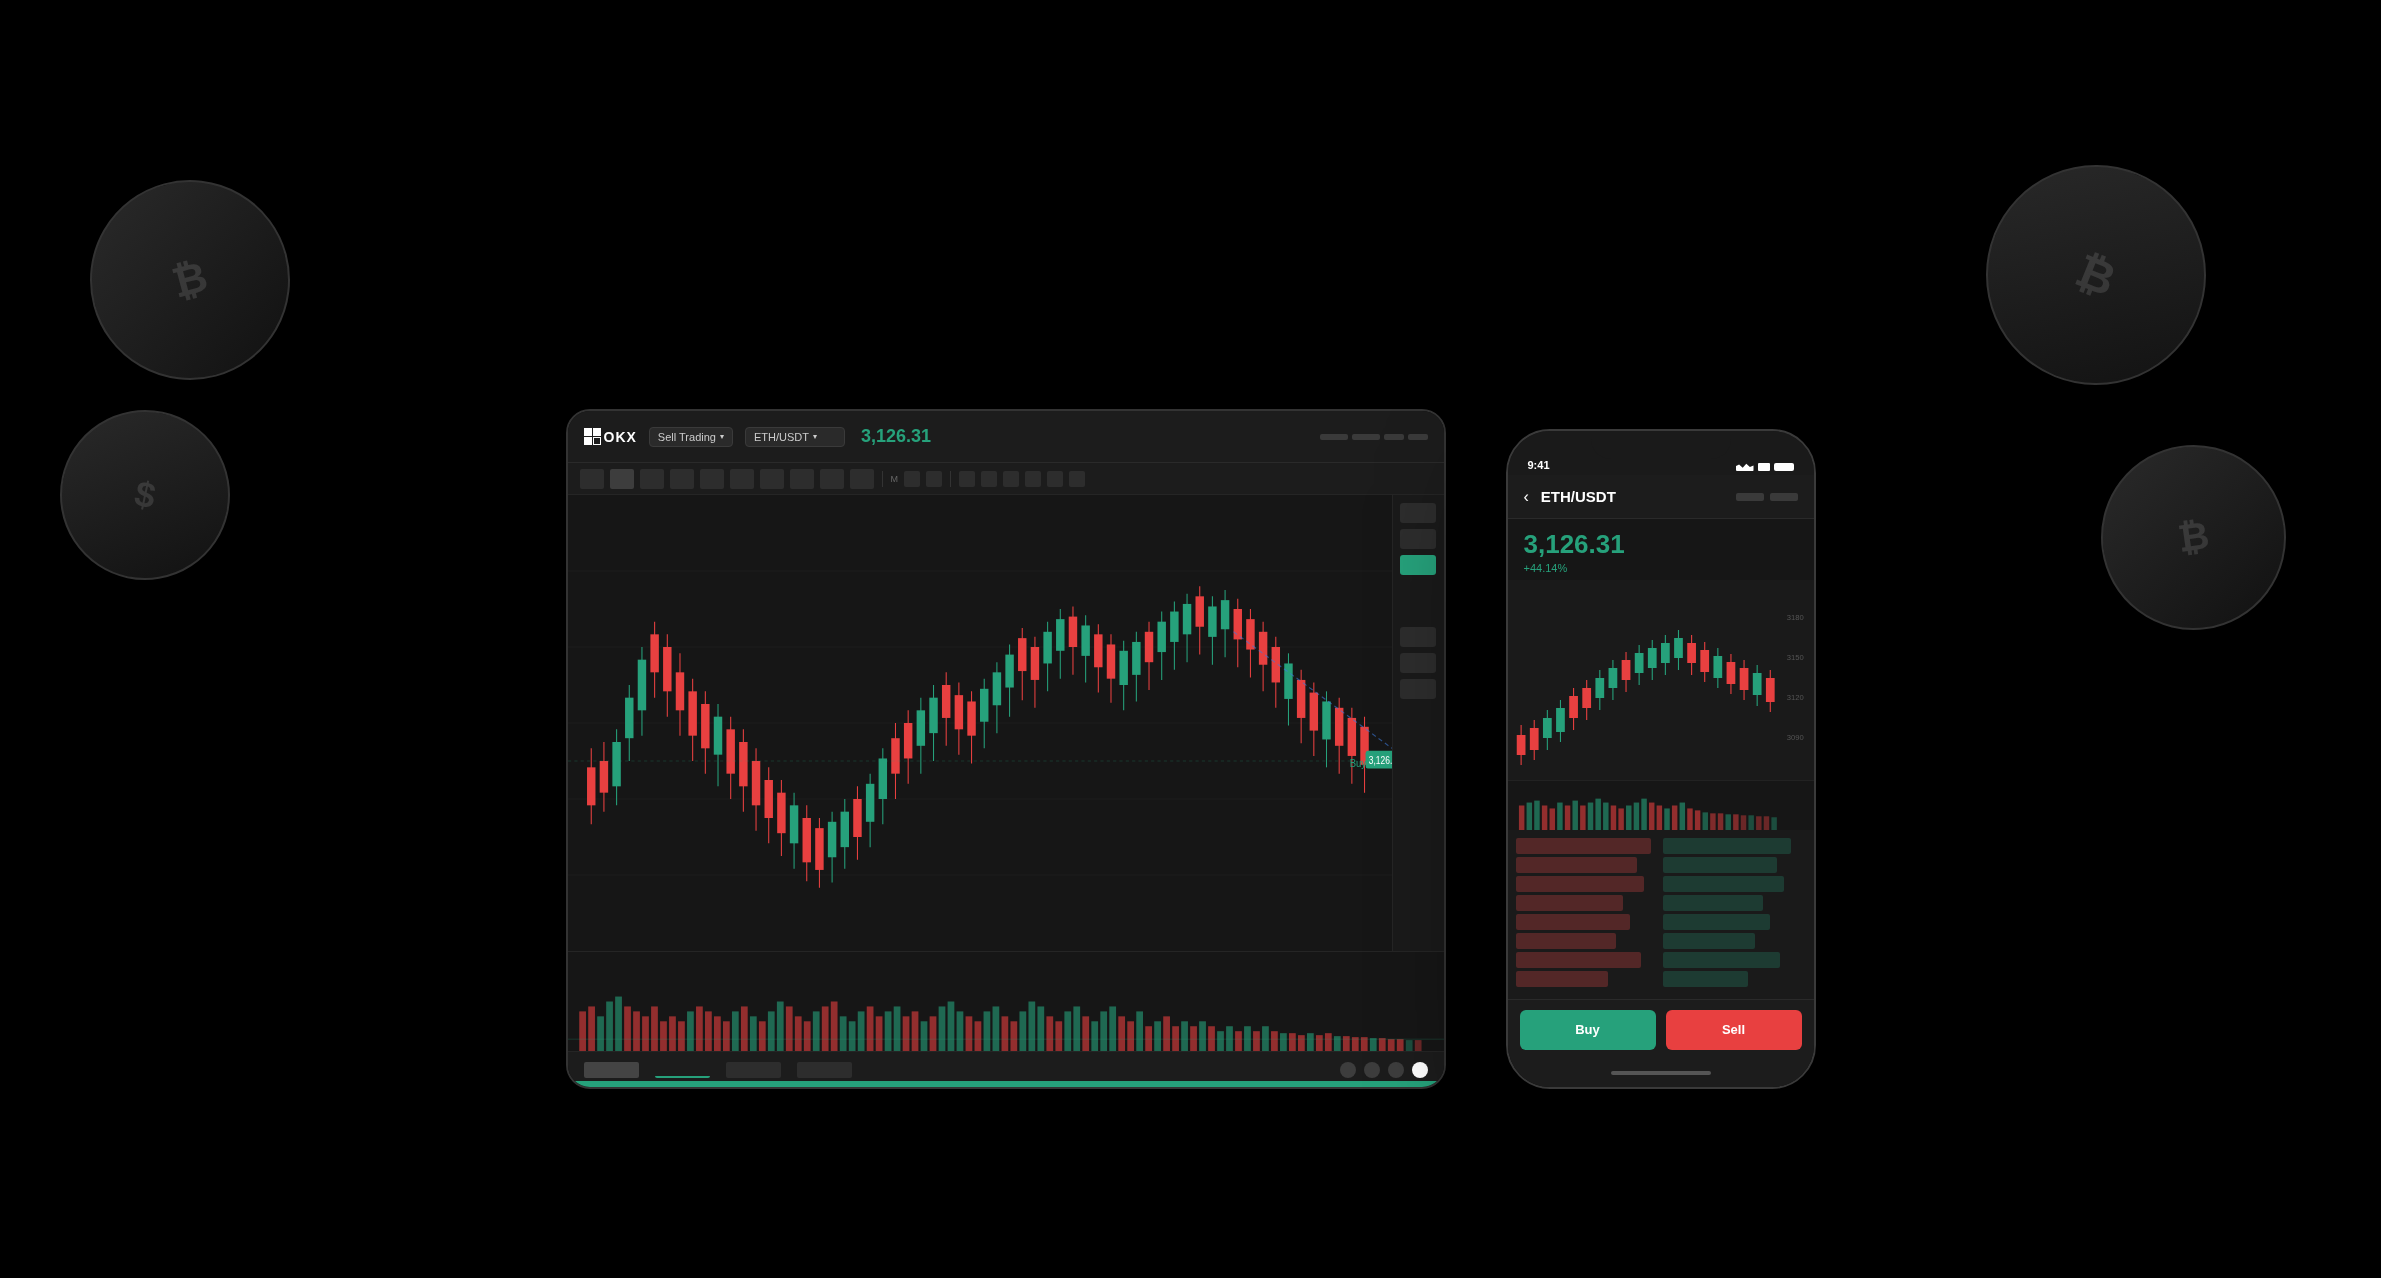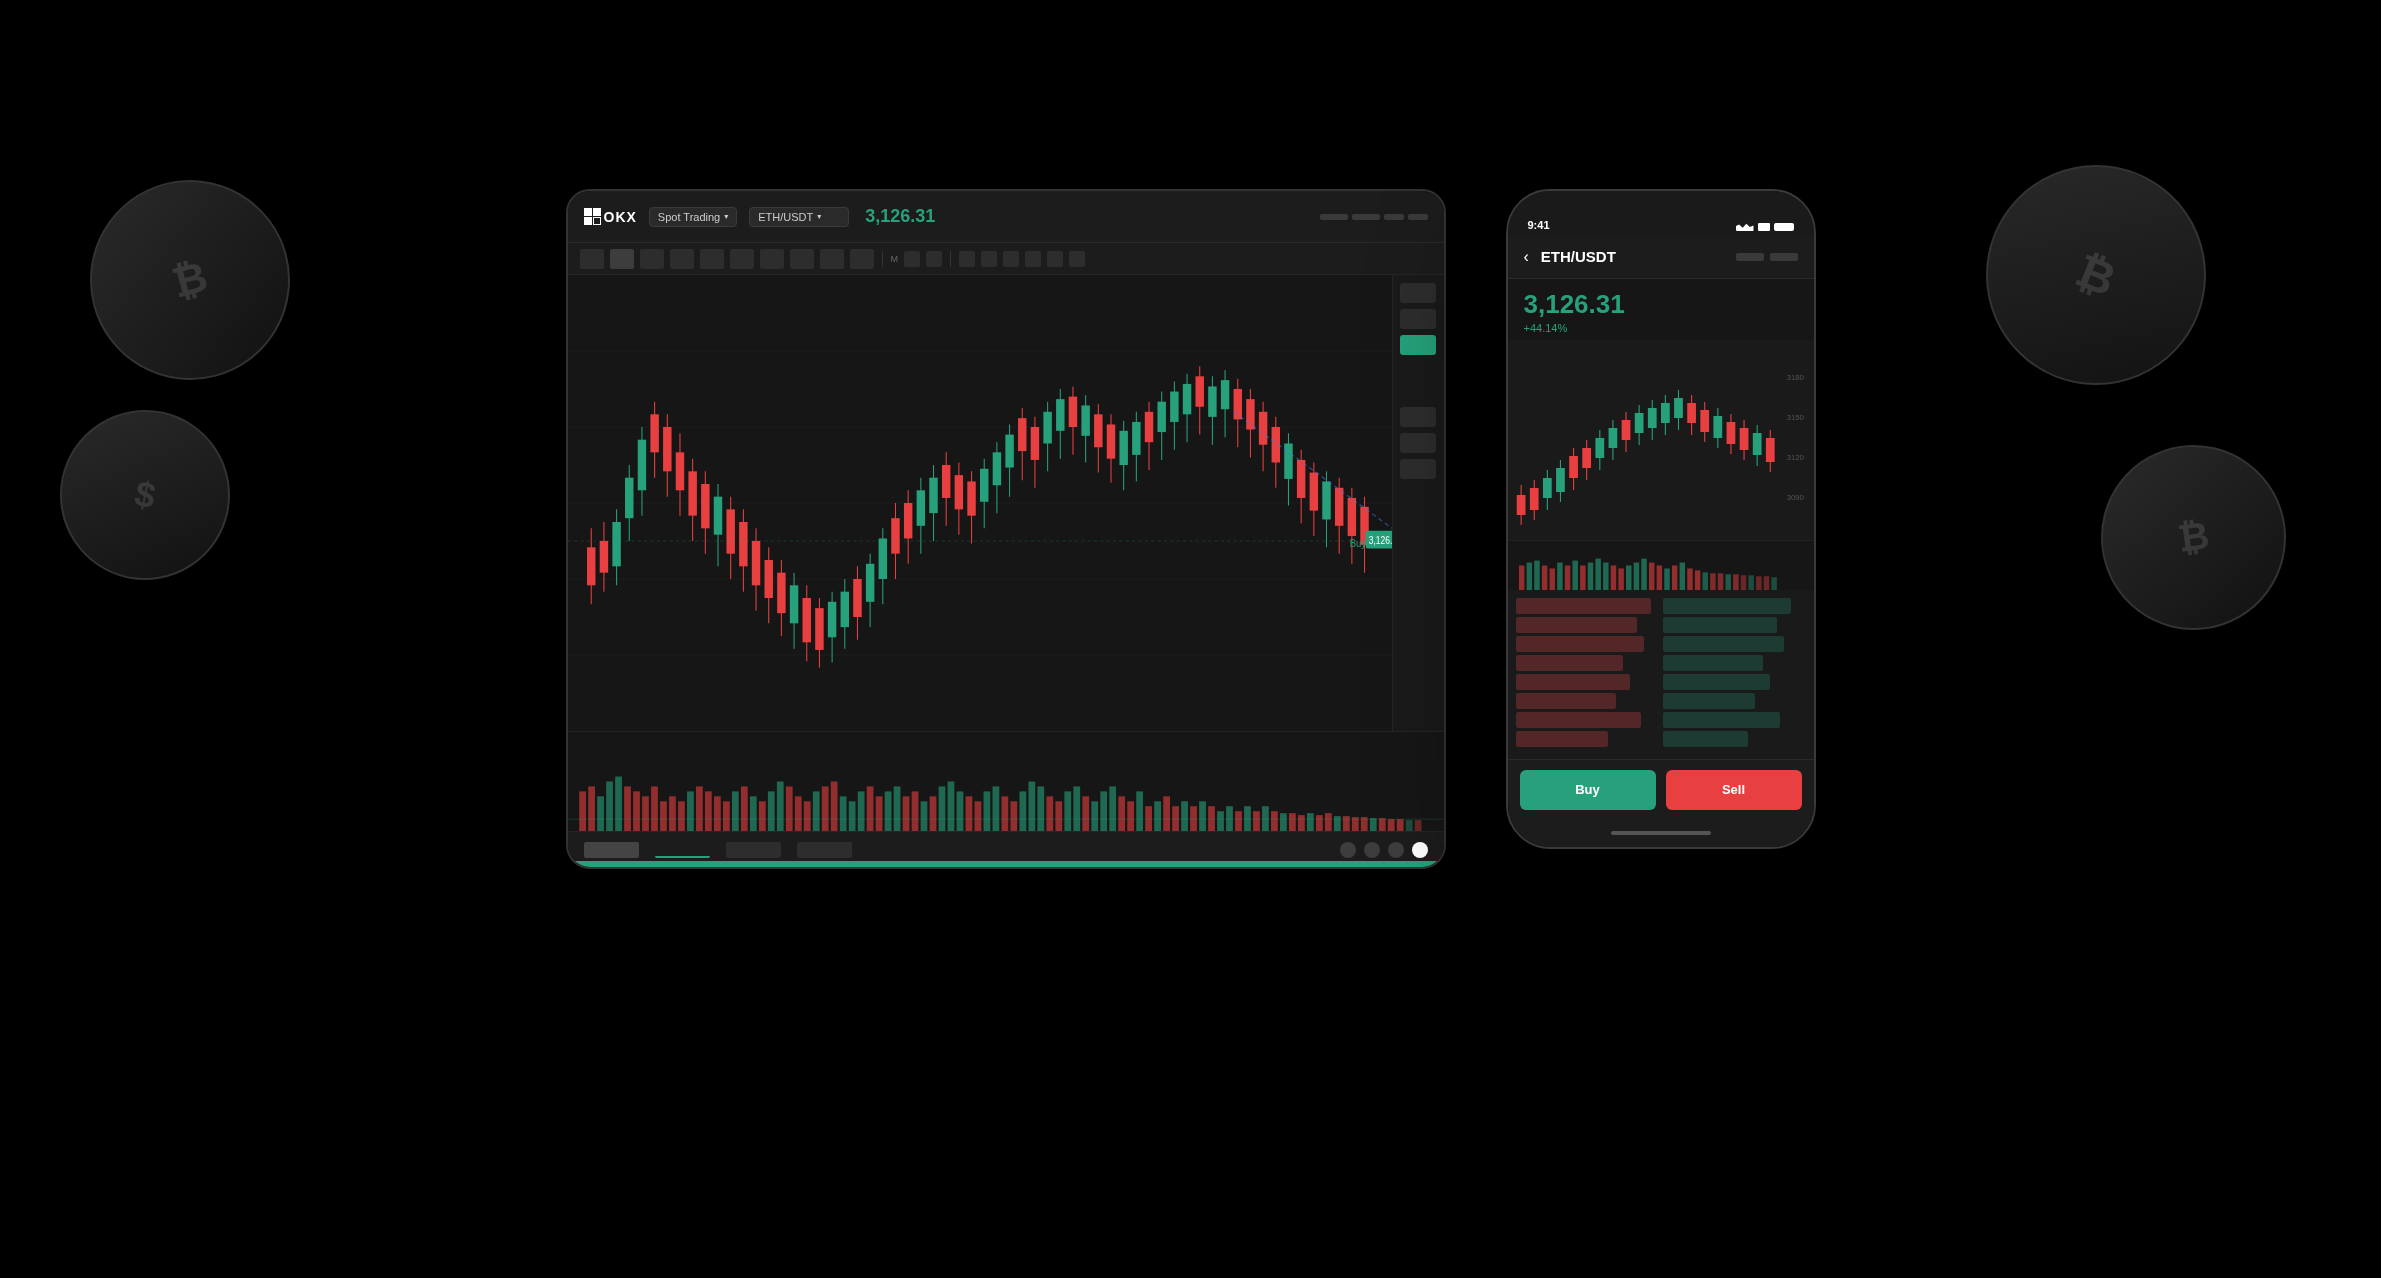--- a/index.html
+++ b/index.html
@@ -14,21 +14,21 @@
 
     
     .scene {
       position: absolute;
       top: 50%;
       left: 50%;
       transform: translate(-50%, -50%);
       width: 1800px;
       height: 900px;
       display: flex;
-      align-items: flex-start;
+      align-items: flex-end;
       justify-content: center;
       gap: 60px;
     }
 
     
     .tablet {
       width: 880px;
       height: 680px;
       background: #1a1a1a;
       border-radius: 24px;
@@ -424,21 +424,21 @@
         <div class="okx-logo">
           <div style="display:grid;grid-template-columns:1fr 1fr;grid-template-rows:1fr 1fr;gap:1px;">
             <div class="okx-square"></div>
             <div class="okx-square"></div>
             <div class="okx-square"></div>
             <div class="okx-square" style="background:transparent;border:1px solid #fff;"></div>
           </div>
           <span class="okx-text">OKX</span>
         </div>
         <div class="spot-dropdown">
-          <span>Spot Trading</span>
+          <span>Sell Trading</span>
           <span style="font-size:8px;">▾</span>
         </div>
         <div class="pair-dropdown">
           <span>ETH/USDT</span>
           <span style="font-size:8px;">▾</span>
         </div>
         <span class="price-display">3,126.31</span>
         <div class="topbar-spacer"></div>
         <div class="topbar-dots">
           <div class="dot-bar"></div>

